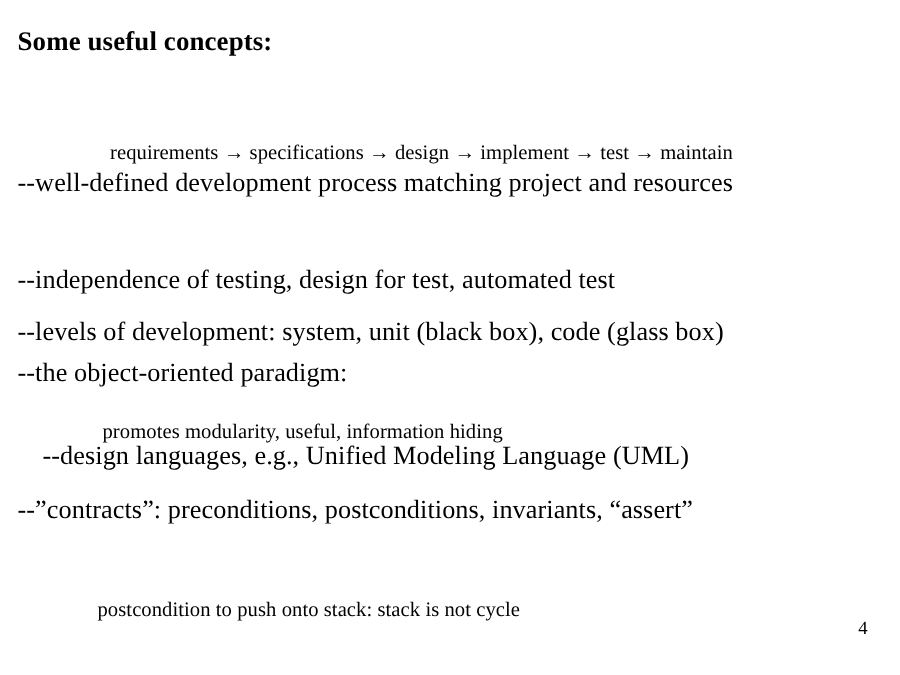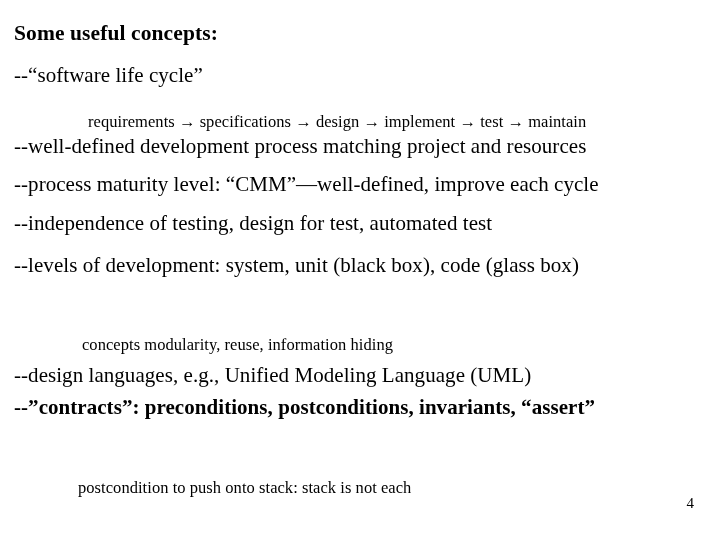--- a/index.html
+++ b/index.html
@@ -72,37 +72,36 @@
     text-align: right;
   }
 </style>
 </head>
 <body>
 
 <div class="slide">
 
   <div class="heading">Some useful concepts:</div>
 
-  <div class="bullet" style="top:62px;">--“software life cycle”</div>
 
   <div class="subline sub-arrowline" style="top:99px;">requirements → specifications → design → implement → test → maintain</div>
 
   <div class="bullet" style="top:133px;">--well-defined development process matching project and resources</div>
 
-  <div class="bullet" style="top:171px;">--process maturity level: “CMM”—well-defined, improve each cycle</div>
 
   <div class="bullet" style="top:210px;">--independence of testing, design for test, automated test</div>
 
   <div class="bullet" style="top:252px;">--levels of development: system, unit (black box), code (glass box)</div>
 
+  <div class="bullet" style="top:285px;">--the object-oriented paradigm:</div>
 
-  <div class="subline sub-promotes" style="top:322px;">concepts modularity, reuse, information hiding</div>
+  <div class="subline sub-promotes" style="top:322px;">promotes modularity, useful, information hiding</div>
 
-  <div class="bullet" style="top:362px;">--design languages, e.g., Unified Modeling Language (UML)</div>
+  <div class="bullet" style="top:351px;margin-left:20px;">--design languages, e.g., Unified Modeling Language (UML)</div>
 
-  <div class="bullet" style="top:394px;font-weight:bold;">--”contracts”:  preconditions, postconditions, invariants, “assert”</div>
+  <div class="bullet" style="top:394px;">--”contracts”:  preconditions, postconditions, invariants, “assert”</div>
 
 
-  <div class="subline sub-postcond" style="top:465px;">postcondition to push onto stack: stack is not each</div>
+  <div class="subline sub-postcond" style="top:465px;">postcondition to push onto stack: stack is not cycle</div>
 
   <div class="page-number">4</div>
 
 </div>
 
 </body></html>

